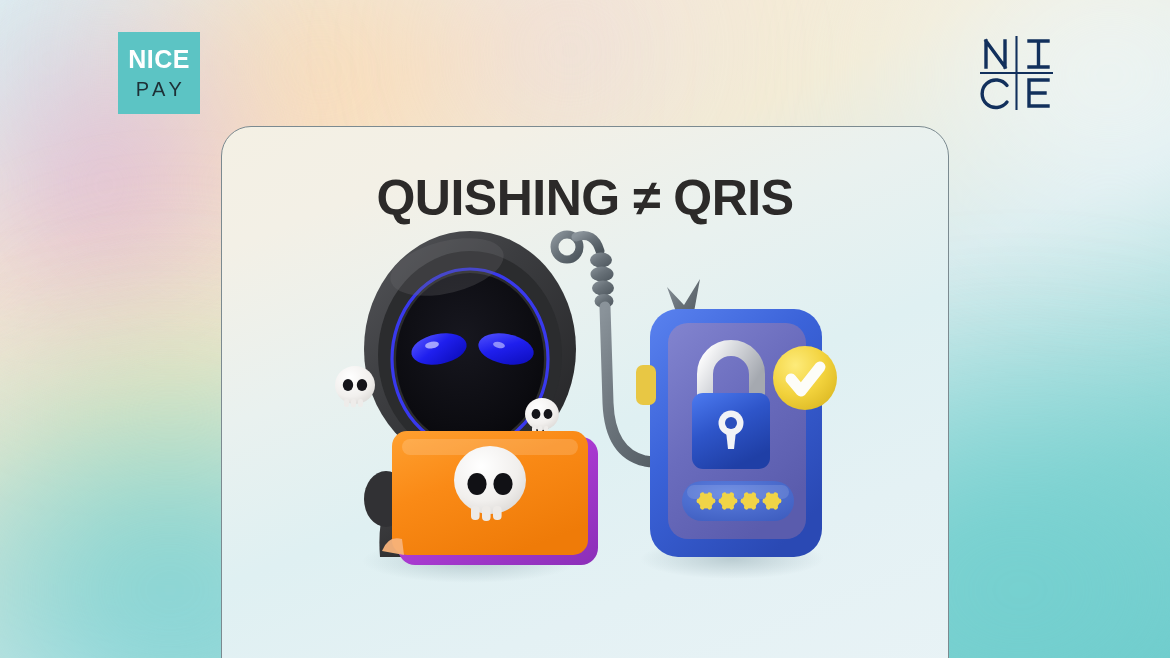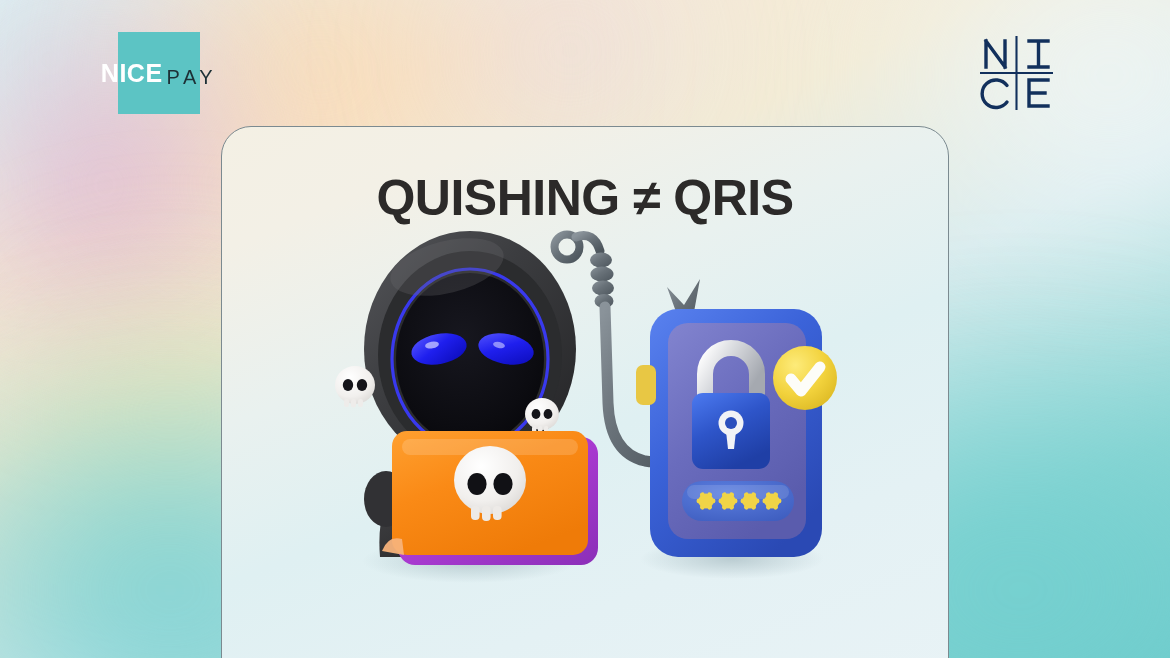--- a/index.html
+++ b/index.html
@@ -55,21 +55,21 @@
   .blob-lilac {
     left:420px; top:-80px; width:300px; height:260px;
     background:radial-gradient(closest-side, rgba(226,206,226,.55), rgba(226,206,226,0));
   }
 
   
   #nicepay-logo {
     position:absolute; left:118px; top:32px;
     width:82px; height:82px;
     background:#5cc4c4;
-    display:flex; 
+    display:flex; flex-direction:column;
     align-items:center; justify-content:center;
     line-height:1;
   }
   #nicepay-logo .np-nice {
     color:#ffffff; font-weight:700; font-size:25px;
     letter-spacing:.5px;
   }
   #nicepay-logo .np-pay {
     color:#1d3036; font-weight:400; font-size:20px;
     letter-spacing:4.5px; margin-top:7px; margin-left:4px;

